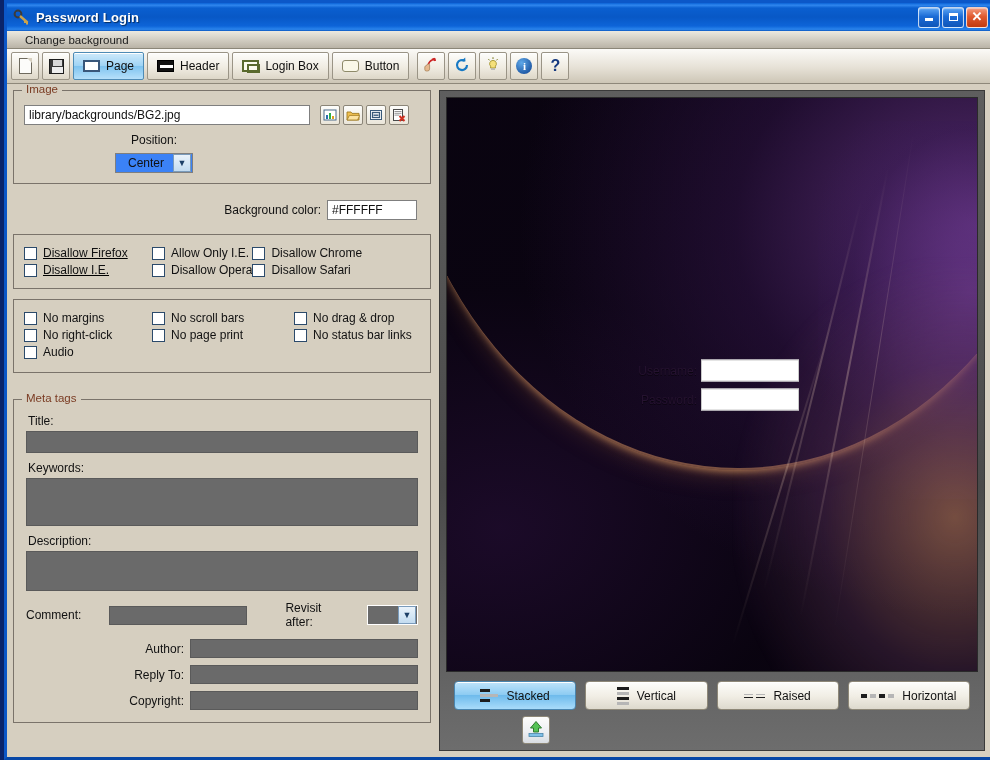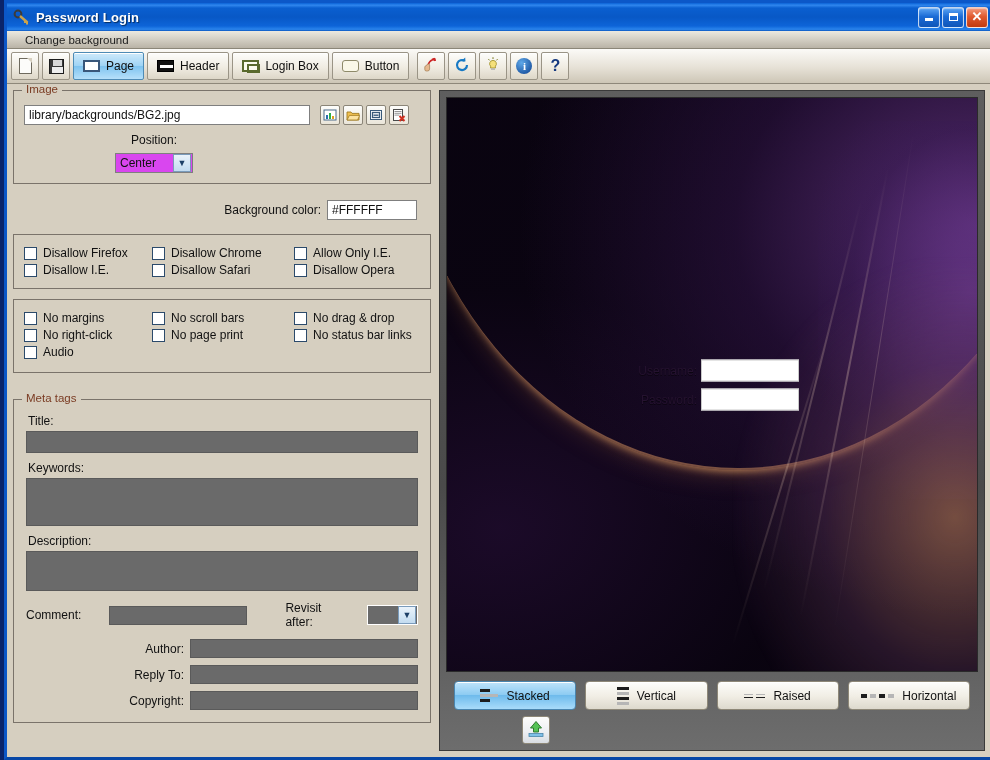--- a/index.html
+++ b/index.html
@@ -191,23 +191,23 @@
     font-family: "Liberation Sans", sans-serif;
   }
   .mini-btn {
     width: 20px; height: 20px;
     background: linear-gradient(to bottom,#fdfdfb,#eae5d9);
     border: 1px solid #8b8578; border-radius: 2px;
     display: flex; align-items: center; justify-content: center;
     font-size: 10px; position: relative;
   }
   .sel {
-    background: #d946ef; border: 1px solid #7f7f7f;
+    background: #3b82f6; border: 1px solid #7f7f7f;
     height: 20px; display: flex; align-items: center;
-    font-size: 12px; padding-left: 4px; color: #111;
+    font-size: 12px; padding-left: 12px; color: #111;
     justify-content: space-between;
   }
   .sel .arrowbox {
     width: 18px; height: 18px; margin: 0 1px;
     background: linear-gradient(to bottom,#eaf3fb,#c3dcf0);
     border: 1px solid #7a9bbb;
     display: flex; align-items: center; justify-content: center;
     color: #1c3f66; font-size: 9px;
   }
   .lbl { font-size: 12px; color: #111; }
@@ -458,48 +458,48 @@
         </div>
       </div>
 
       <div class="row" style="justify-content:flex-end;padding-right:14px;margin:16px 0 14px 0;">
         <span class="lbl">Background color:</span>
         <div class="txt" style="width:90px;">#FFFFFF</div>
       </div>
 
       <div class="plainbox">
         <div class="cbgrid">
-          <div class="cbcol" style="width:128px;">
+          <div class="cbcol" style="width:128px;text-decoration:underline;">
             <div class="cbrow">
               <span class="cb"></span>
               <span class="lbl">Disallow Firefox</span>
             </div>
             <div class="cbrow">
               <span class="cb"></span>
               <span class="lbl">Disallow I.E.</span>
             </div>
           </div>
+          <div class="cbcol">
+            <div class="cbrow">
+              <span class="cb"></span>
+              <span class="lbl">Allow Only I.E.</span>
+            </div>
+            <div class="cbrow">
+              <span class="cb"></span>
+              <span class="lbl">Disallow Opera</span>
+            </div>
+          </div>
           <div class="cbcol" style="width:142px;">
             <div class="cbrow">
               <span class="cb"></span>
               <span class="lbl">Disallow Chrome</span>
             </div>
             <div class="cbrow">
               <span class="cb"></span>
               <span class="lbl">Disallow Safari</span>
-            </div>
-          </div>
-          <div class="cbcol">
-            <div class="cbrow">
-              <span class="cb"></span>
-              <span class="lbl">Allow Only I.E.</span>
-            </div>
-            <div class="cbrow">
-              <span class="cb"></span>
-              <span class="lbl">Disallow Opera</span>
             </div>
           </div>
         </div>
       </div>
 
       <div class="plainbox" style="padding-bottom:10px;">
         <div class="cbgrid">
           <div class="cbcol" style="width:128px;">
             <div class="cbrow">
               <span class="cb"></span>

